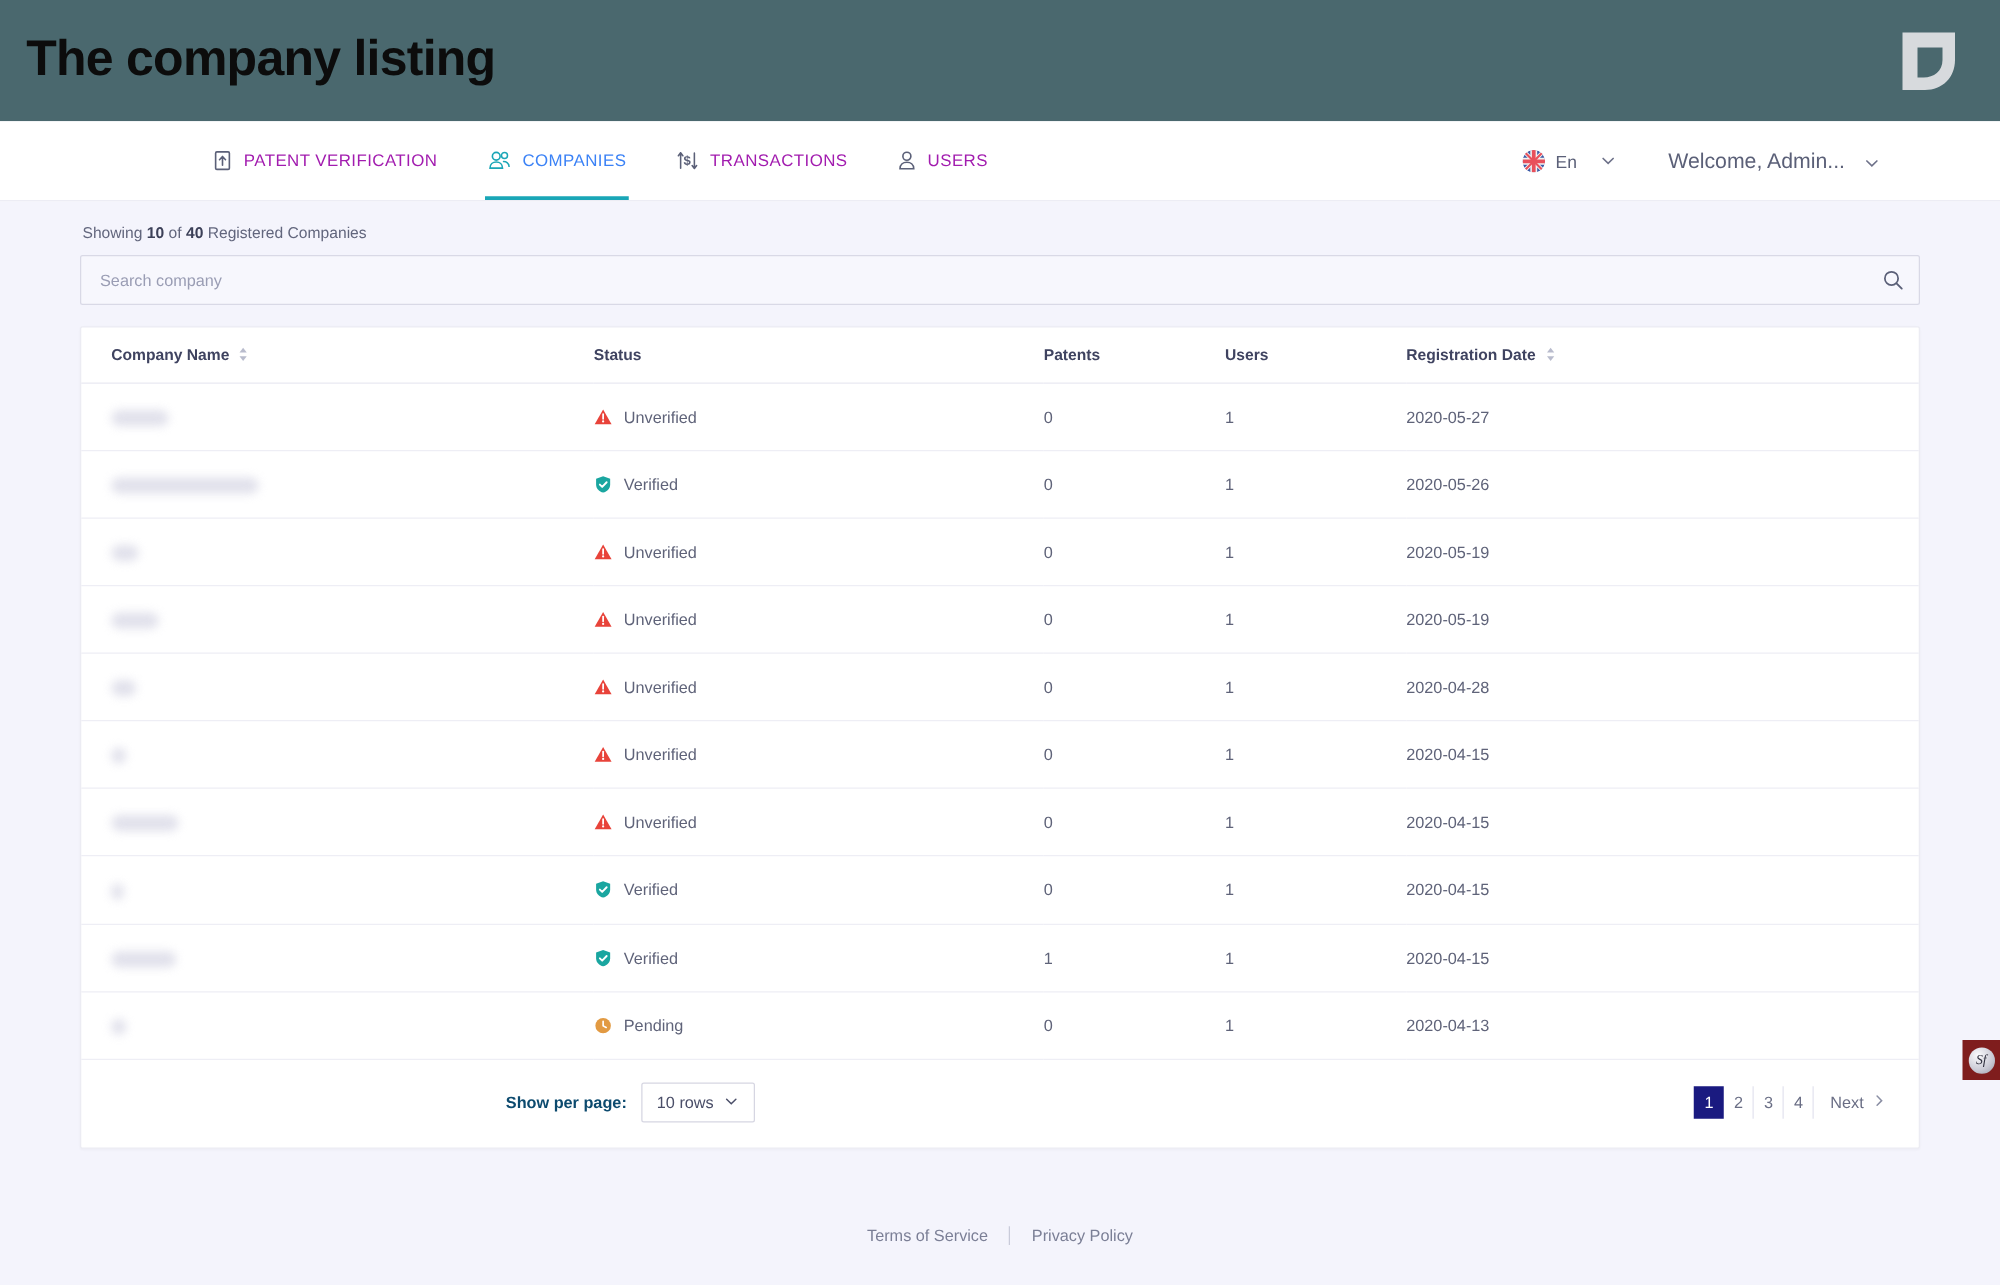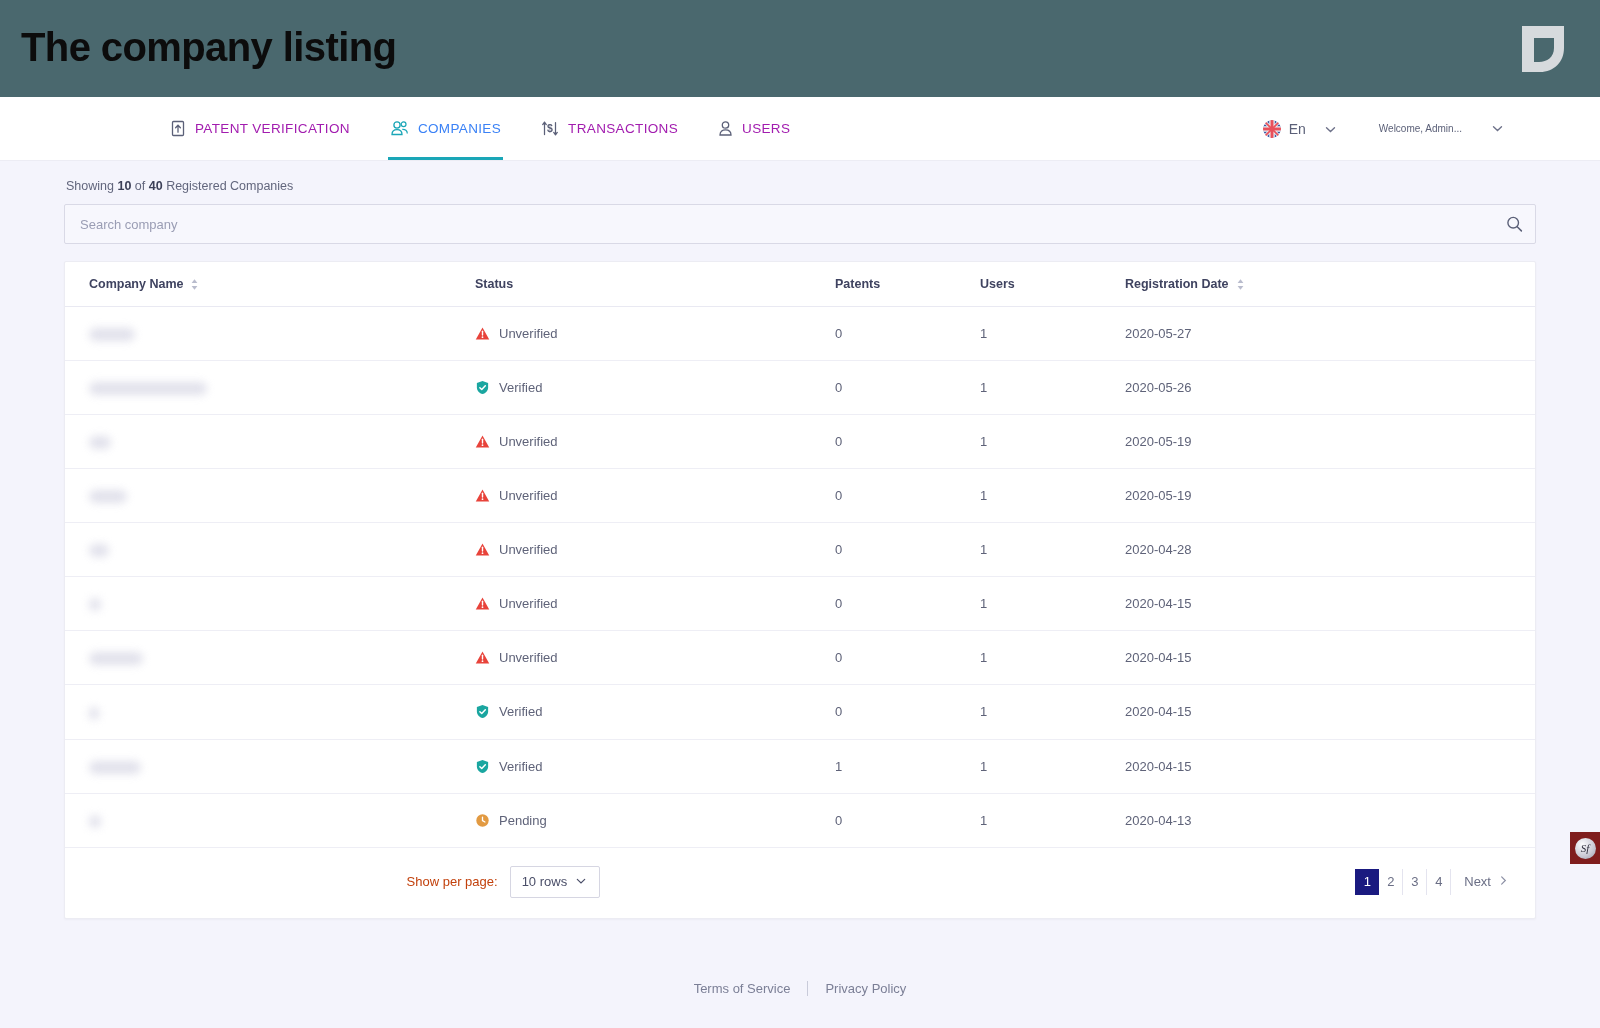--- a/index.html
+++ b/index.html
@@ -93,22 +93,22 @@
   .flag-icon {
     width: 18px; height: 18px; border-radius: 50%;
     overflow: hidden; display: block; flex: 0 0 auto;
   }
   .chev {
     width: 13px; height: 13px; display: inline-block;
   }
   .user-menu {
     display: flex;
     align-items: center;
-    gap: 29px;
-    font-size: 10px;
+    gap: 15px;
+    font-size: 17px;
     color: #5b6078;
     cursor: pointer;
     margin-left: 42px;
   }
 
   
   .page {
     padding: 18px 64px 0 64px;
   }
   .showing-line {
@@ -160,21 +160,21 @@
   table { width: 100%; border-collapse: collapse; }
   thead th {
     text-align: left;
     font-size: 12.5px;
     font-weight: bold;
     color: #3f4360;
     padding: 15px 0 15px 0;
     border-bottom: 1px solid #e9e9f2;
     white-space: nowrap;
   }
-  thead th .th-inner { display: inline-flex; align-items: center; gap: 7px; }
+  thead th .th-inner { display: inline-flex; align-items: flex-start; gap: 7px; }
   .sort-icon { width: 9px; height: 13px; display: inline-block; }
 
   tbody td {
     font-size: 13px;
     color: #5f6379;
     padding: 19px 0;
     border-bottom: 1px solid #eeeef5;
     vertical-align: middle;
   }
   tbody tr:last-child td { border-bottom: 1px solid #eeeef5; }
@@ -209,21 +209,21 @@
     padding: 18px 24px 20px 24px;
   }
   .per-page {
     display: flex;
     align-items: center;
     gap: 12px;
     margin-left: auto;
     margin-right: auto;
     transform: translateX(-40px);
   }
-  .per-page-label { font-size: 13px; color: #c2410c; font-weight: normal; }
+  .per-page-label { font-size: 13px; color: #0c4a6e; font-weight: bold; }
   .per-page-select {
     border: 1px solid #d6d6e2;
     border-radius: 2px;
     height: 32px;
     padding: 0 11px;
     display: flex;
     align-items: center;
     gap: 8px;
     font-size: 13px;
     color: #4a4e68;

